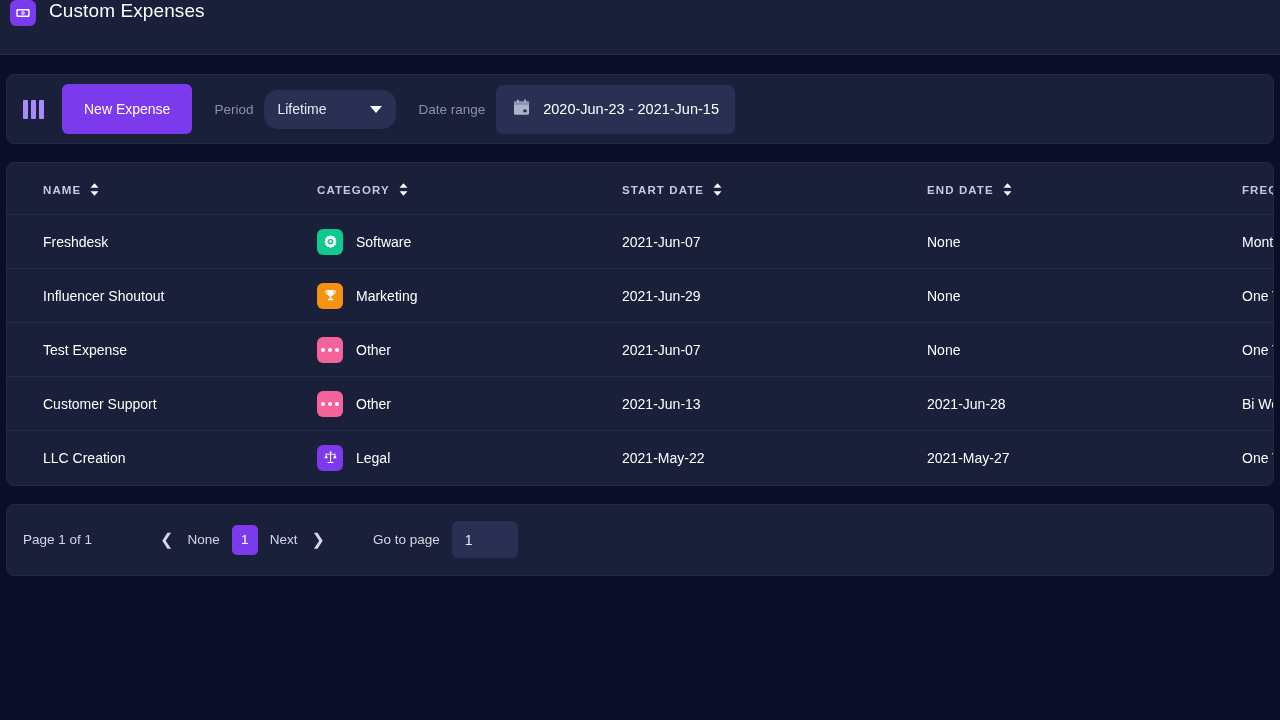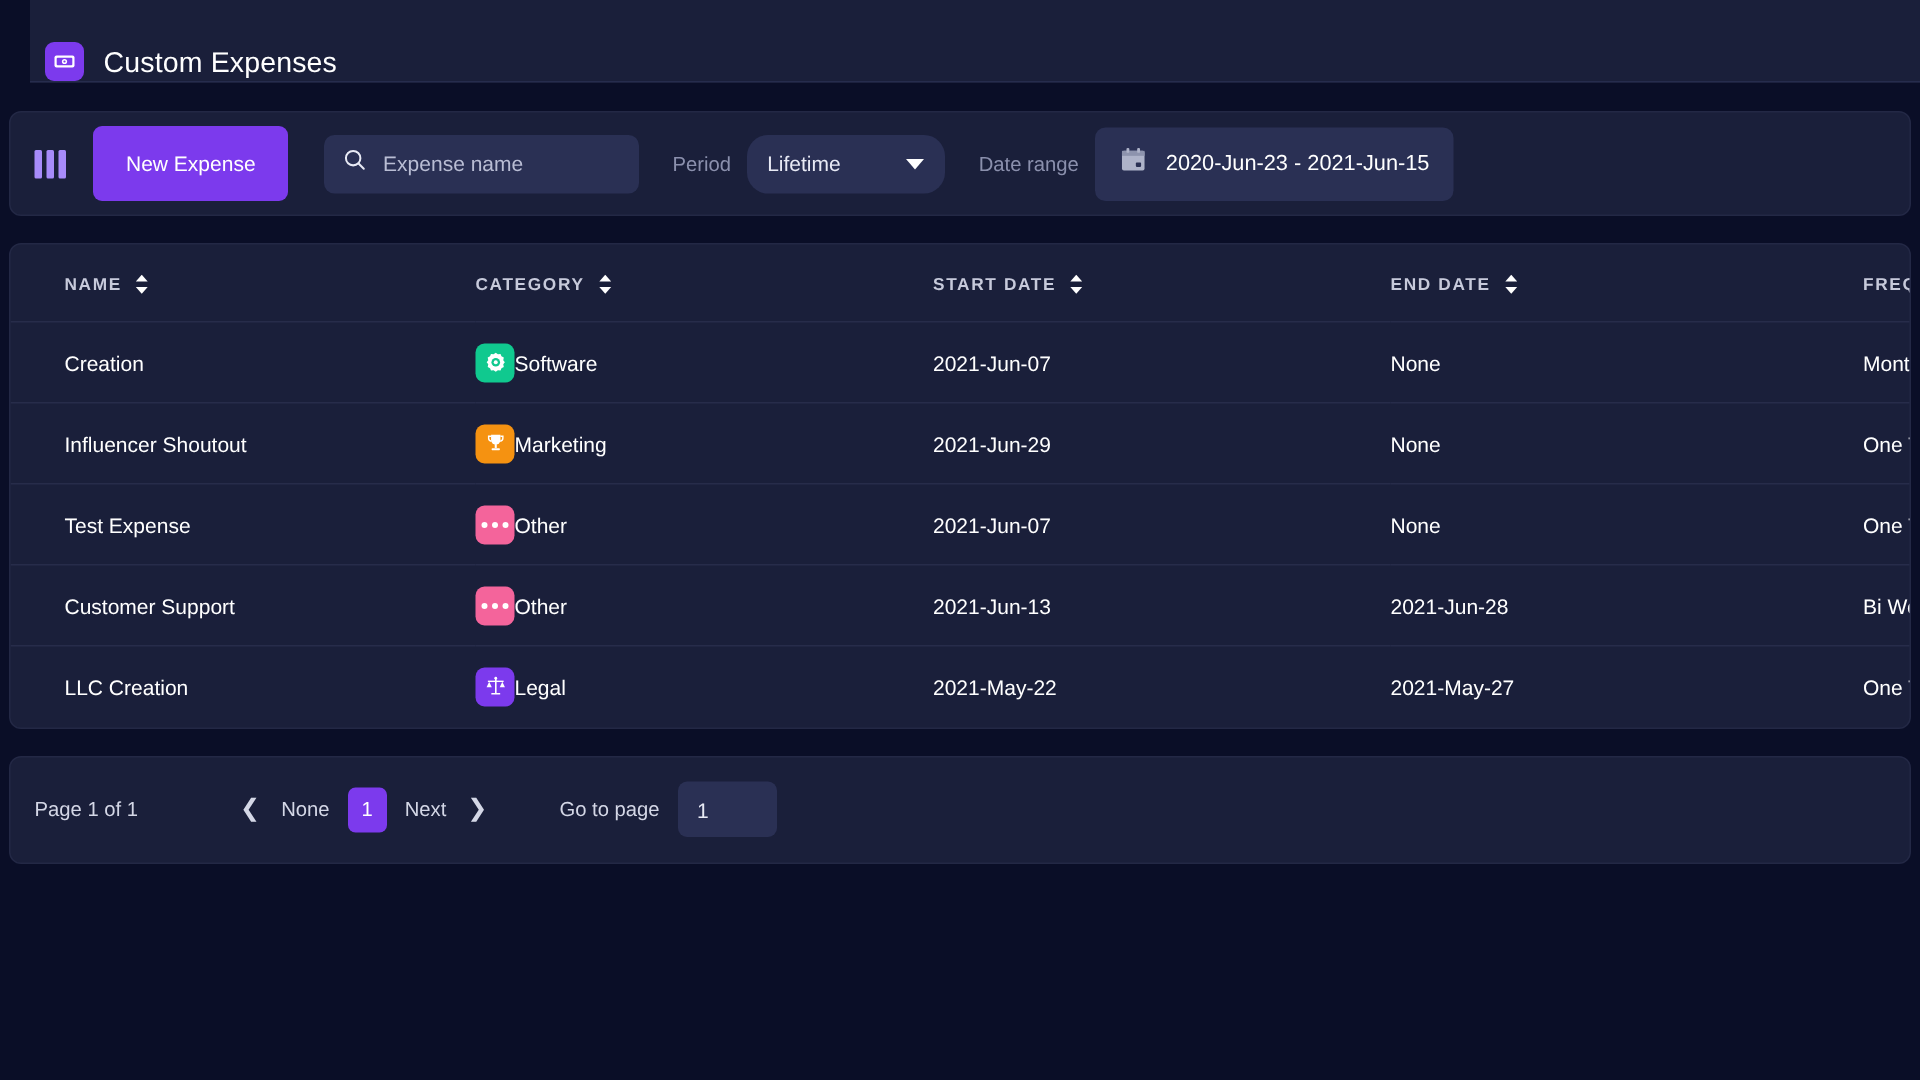--- a/index.html
+++ b/index.html
@@ -9,23 +9,22 @@
     font-family: "Liberation Sans", sans-serif;
     overflow: hidden;
   }
 
   
   .app-header {
     height: 55px;
     background: #1a1f3a;
     border-bottom: 1px solid #262c4d;
     display: flex;
-    align-items: flex-end;
+    align-items: flex-start;
     padding: 0 0 0 10px;
-    margin-left: 20px;
   }
   .app-logo {
     width: 26px; height: 26px;
     border-radius: 6px;
     background: #7c3aed;
     display: flex; align-items: center; justify-content: center;
     flex: none;
   }
   .app-title {
     margin-left: 13px;
@@ -136,21 +135,21 @@
     height: 54px;
     border-bottom: 1px solid #272c4a;
     vertical-align: middle;
   }
   tbody tr:last-child td { border-bottom: none; }
   .col-name  { width: 310px; padding-left: 36px !important; }
   .col-cat   { width: 305px; }
   .col-start { width: 305px; }
   .col-end   { width: 315px; }
   .col-freq  { width: 185px; }
-  .cat-cell { display: flex; align-items: center; gap: 0; }
+  .cat-cell { display: flex; align-items: center; gap: 13px; }
   .cat-icon {
     width: 26px; height: 26px;
     border-radius: 6px;
     display: flex; align-items: center; justify-content: center;
     flex: none;
   }
   .dots { display: flex; gap: 3px; }
   .dots i { width: 4px; height: 4px; border-radius: 50%; background: #fff; display: block; }
 
   
@@ -208,29 +207,20 @@
 <div class="card toolbar">
 
   <div class="columns-icon">
     <i></i>
       <i></i>
       <i></i>
   </div>
 
   <button class="btn-primary">New Expense</button>
 
-  <div class="search-box">
-    <span>
-      <svg width="17" height="17" viewBox="0 0 24 24" fill="none" aria-hidden="true">
-        <circle cx="10.5" cy="10.5" r="6.8" stroke="#e8eaf5" stroke-width="1.9"></circle>
-        <line x1="15.6" y1="15.6" x2="20.5" y2="20.5" stroke="#e8eaf5" stroke-width="1.9" stroke-linecap="round"></line>
-      </svg>
-    </span>
-    <span class="ph">Expense name</span>
-  </div>
 
   <div class="field-label">Period</div>
 
   <div class="select-box">
     <span>Lifetime</span>
     <span class="caret"></span>
   </div>
 
   <div class="field-label">Date range</div>
 
@@ -298,21 +288,21 @@
         <th>
           <div class="th-in">
             <span>FREQUENCY</span>
 
           </div>
         </th>
       </tr>
     </thead>
     <tbody>
         <tr>
-          <td class="col-name">Creation</td>
+          <td class="col-name">Freshdesk</td>
           <td>
             <div class="cat-cell">
               <span class="cat-icon" style="background:#10c98f">
                 <svg width="15" height="15" viewBox="0 0 24 24">
                   <path fill="#fff" d="M12 1.8l2.3 1.6 2.8-.3 1 2.6 2.5 1.3-.6 2.8 1.7 2.2-1.7 2.2.6 2.8-2.5 1.3-1 2.6-2.8-.3L12 22.2l-2.3-1.6-2.8.3-1-2.6-2.5-1.3.6-2.8L2.3 12 4 9.8l-.6-2.8 2.5-1.3 1-2.6 2.8.3z"></path>
                   <circle cx="12" cy="12" r="4.6" fill="#10c98f"></circle>
                   <circle cx="12" cy="12" r="2.1" fill="#fff"></circle>
                 </svg>
               </span>
               <span>Software</span>

